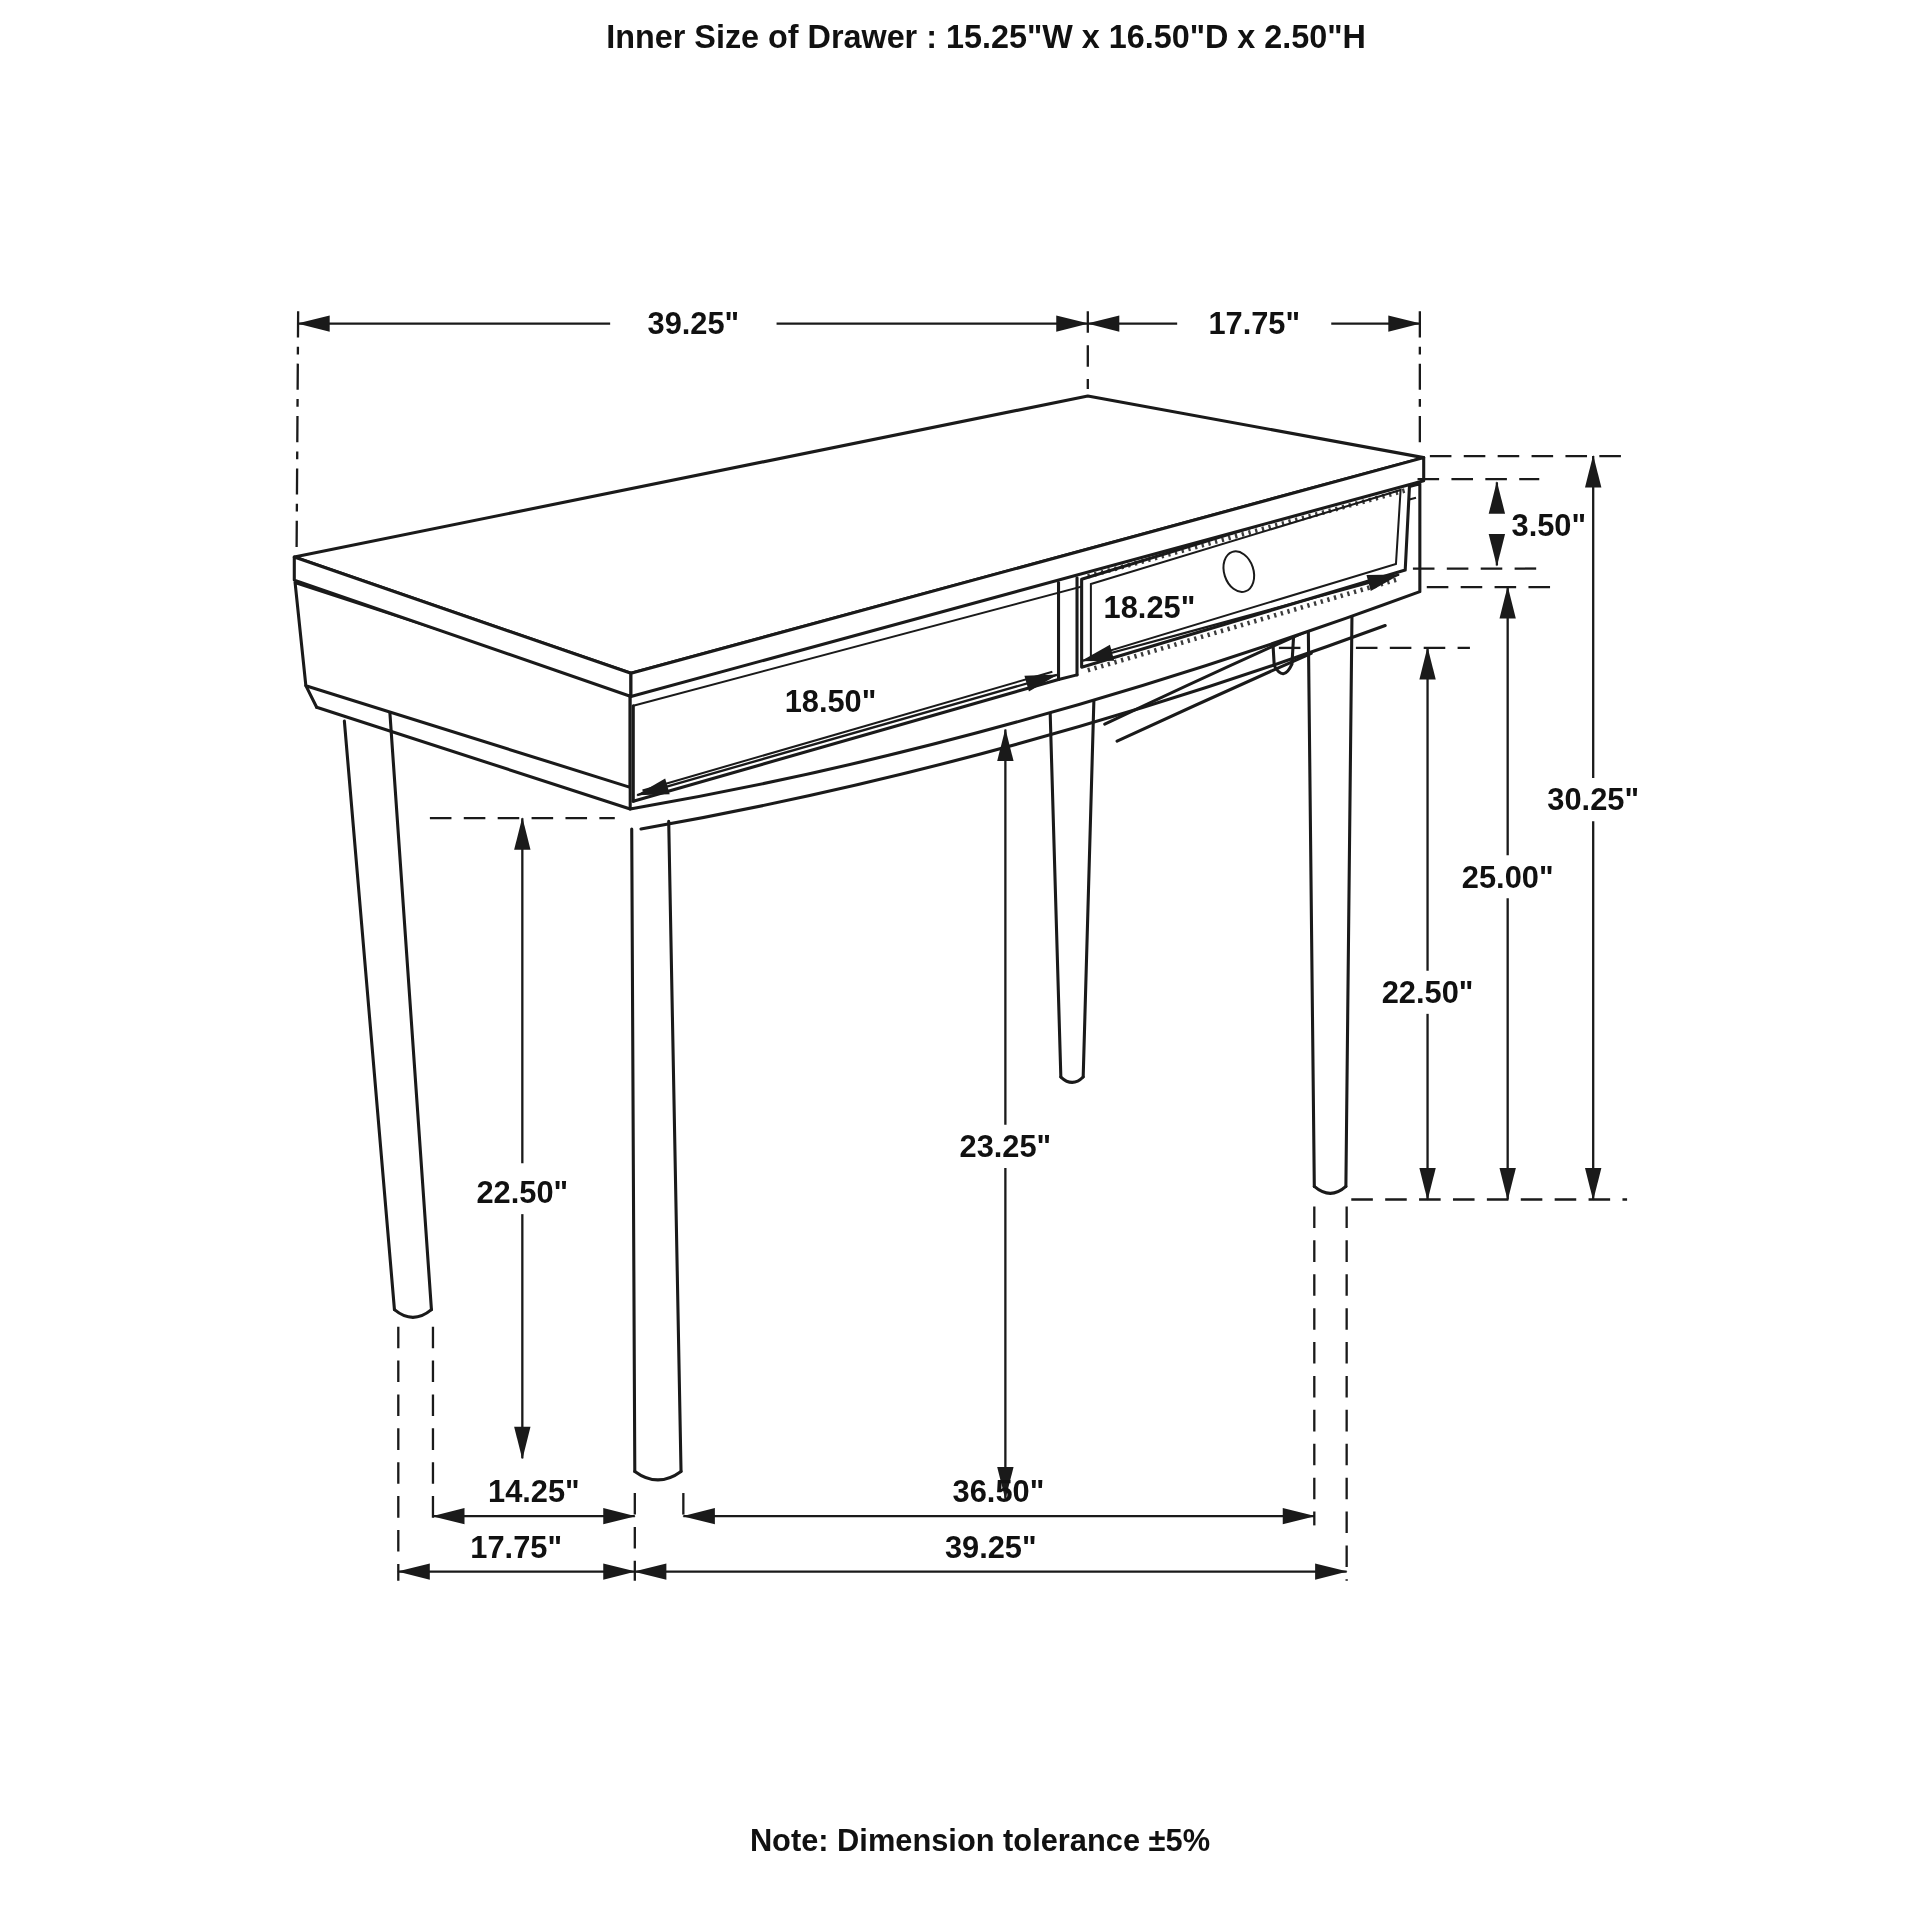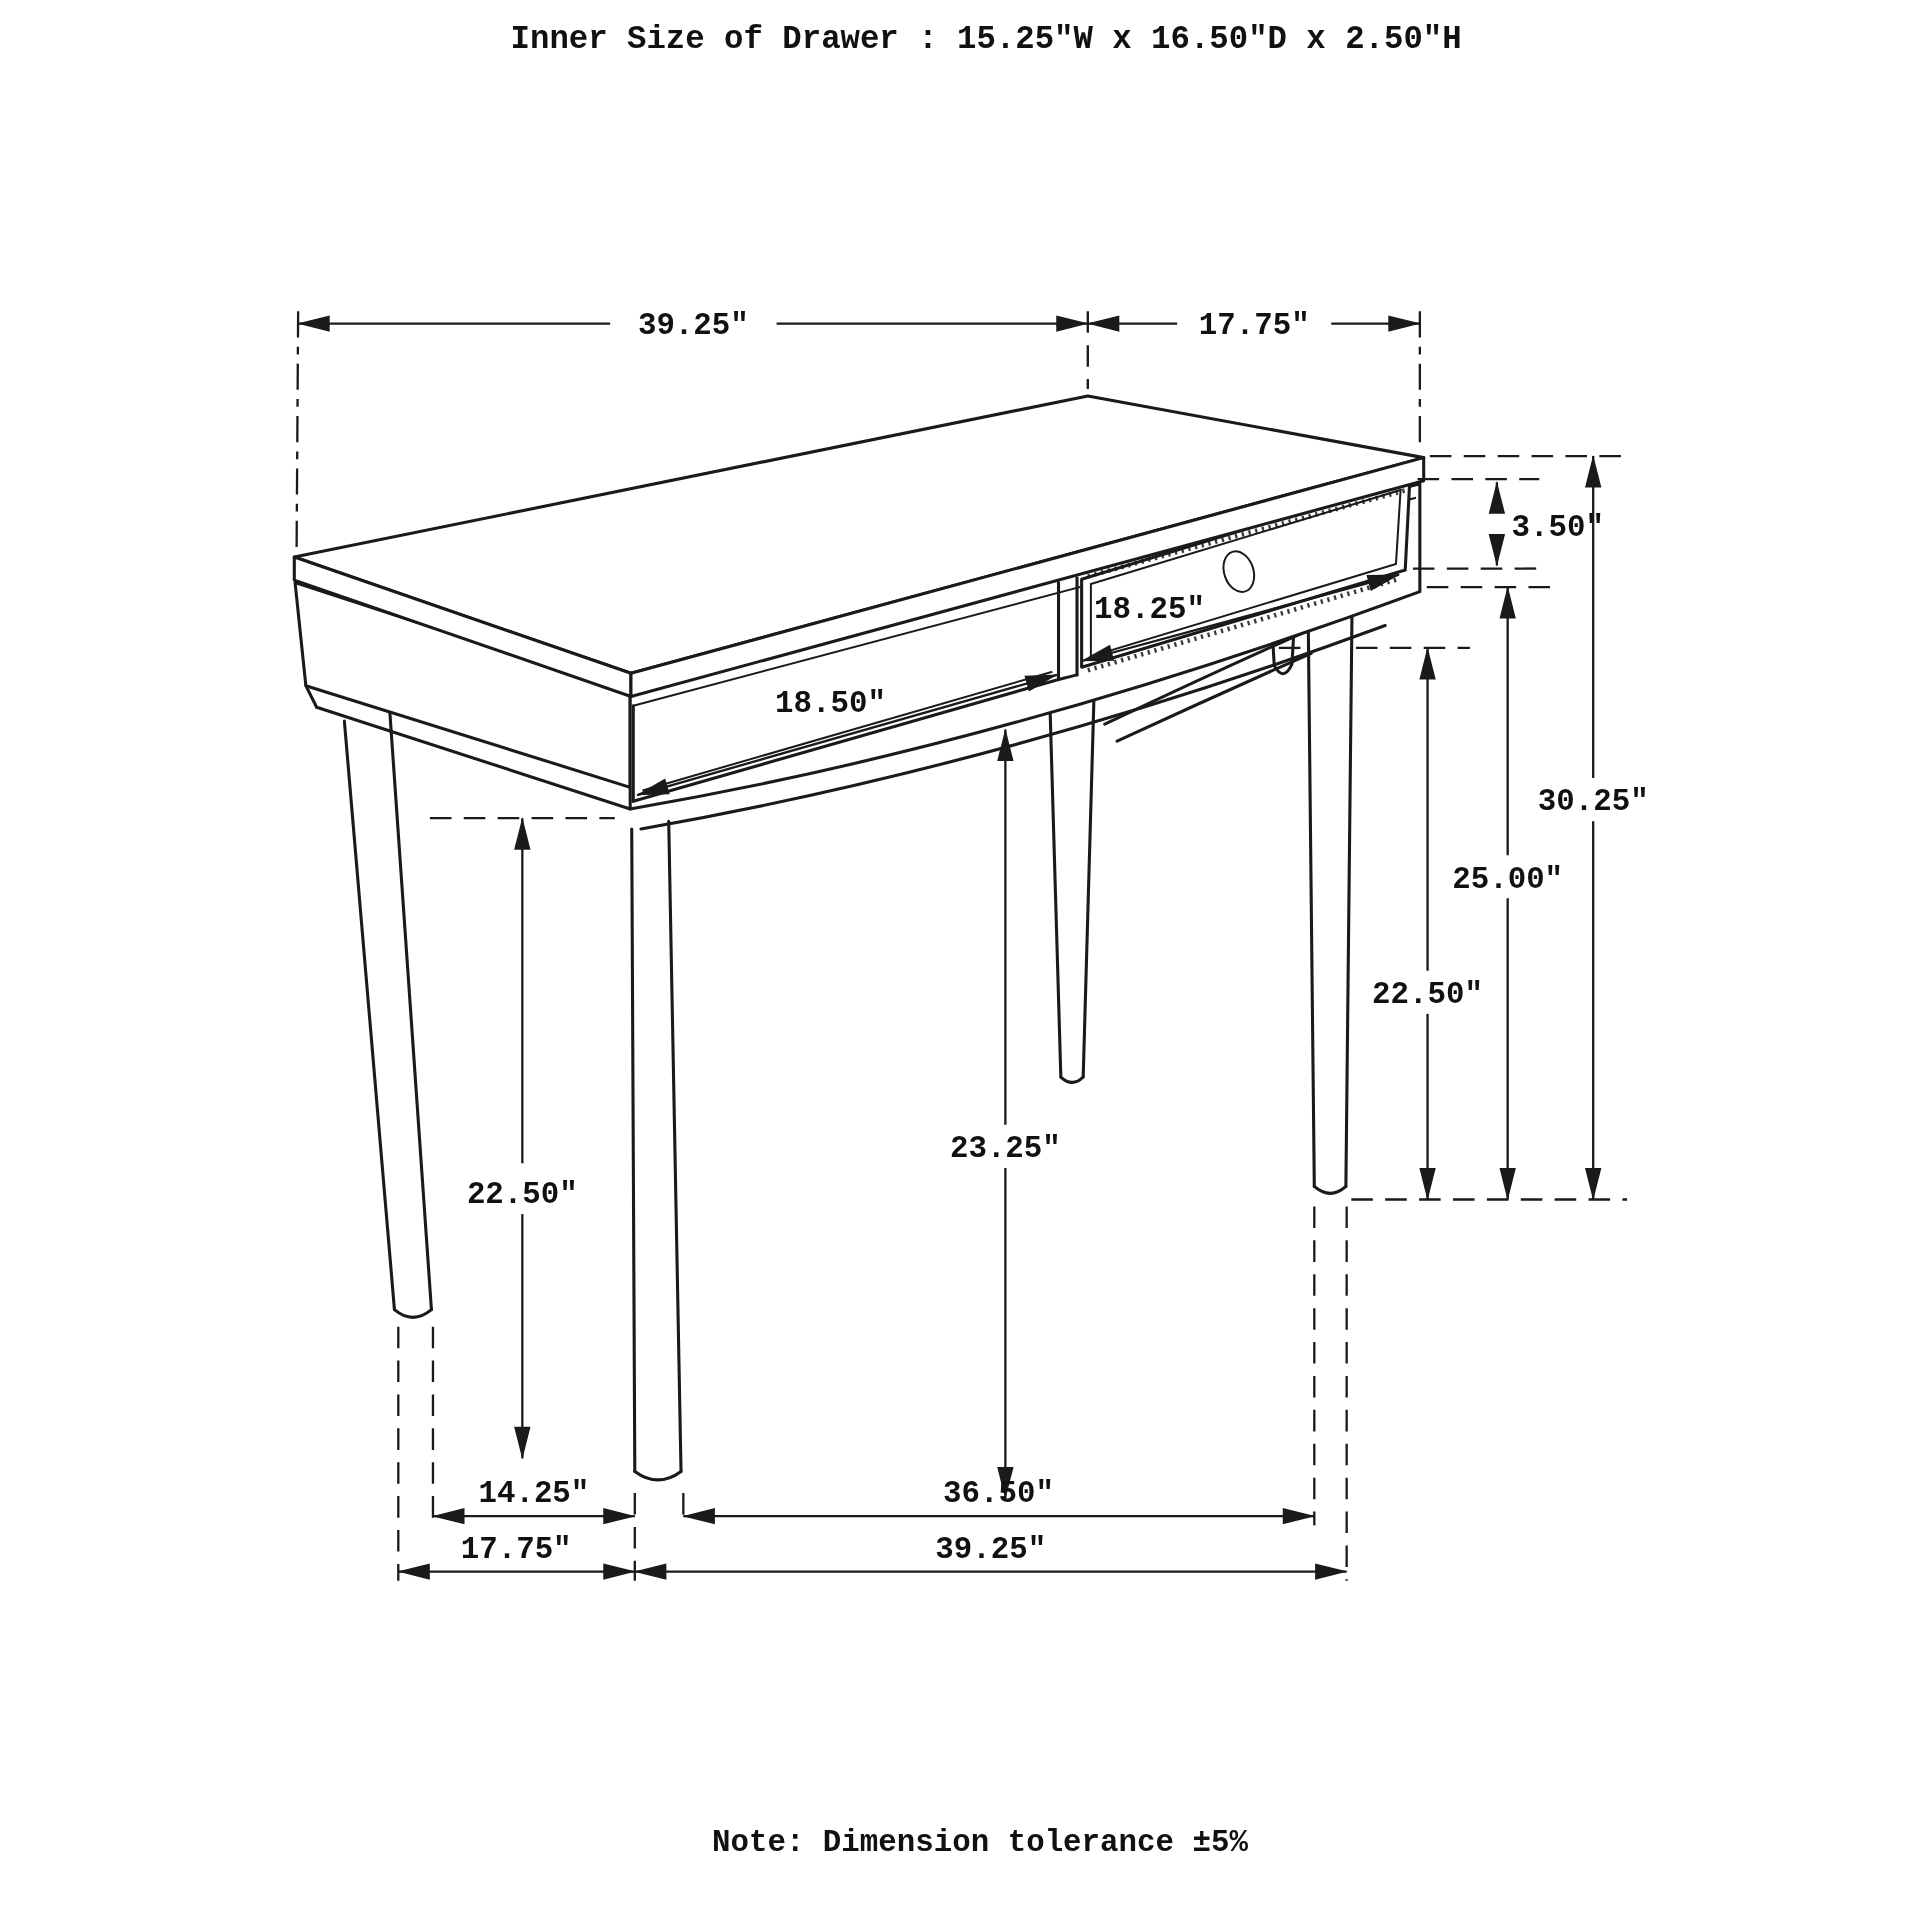--- a/index.html
+++ b/index.html
@@ -1,17 +1,17 @@
 <!DOCTYPE html>
 <html style="font-size:12.3px"><head>
 <meta charset="utf-8">
 <style>
   html,body{margin:0;padding:0;background:#ffffff;}
   .stage{position:relative;width:1926px;height:1926px;background:#fff;overflow:hidden;
-         font-family:Liberation Mono, monospace;}
+         font-family:Liberation Sans, sans-serif;}
   svg{position:absolute;left:0;top:0;}
   .face{fill:#ffffff;stroke:#1a1a1a;stroke-width:4;stroke-linejoin:round;}
   .ln{fill:none;stroke:#1a1a1a;stroke-width:4;stroke-linejoin:round;stroke-linecap:round;}
   .thin{fill:none;stroke:#1a1a1a;stroke-width:2.6;}
   .dim{fill:none;stroke:#1a1a1a;stroke-width:3;}
   .dash{fill:none;stroke:#1a1a1a;stroke-width:3;stroke-dasharray:28 16;}
   .dashdot{fill:none;stroke:#1a1a1a;stroke-width:3;stroke-dasharray:34 12 10 12;}
   .spk{fill:none;stroke:#1a1a1a;stroke-width:6;stroke-dasharray:3 6;opacity:.85;}
   .dimtxt{font-size:40px;font-weight:bold;fill:#111;text-anchor:middle;}
   .dimtxt.left{text-anchor:start;}

